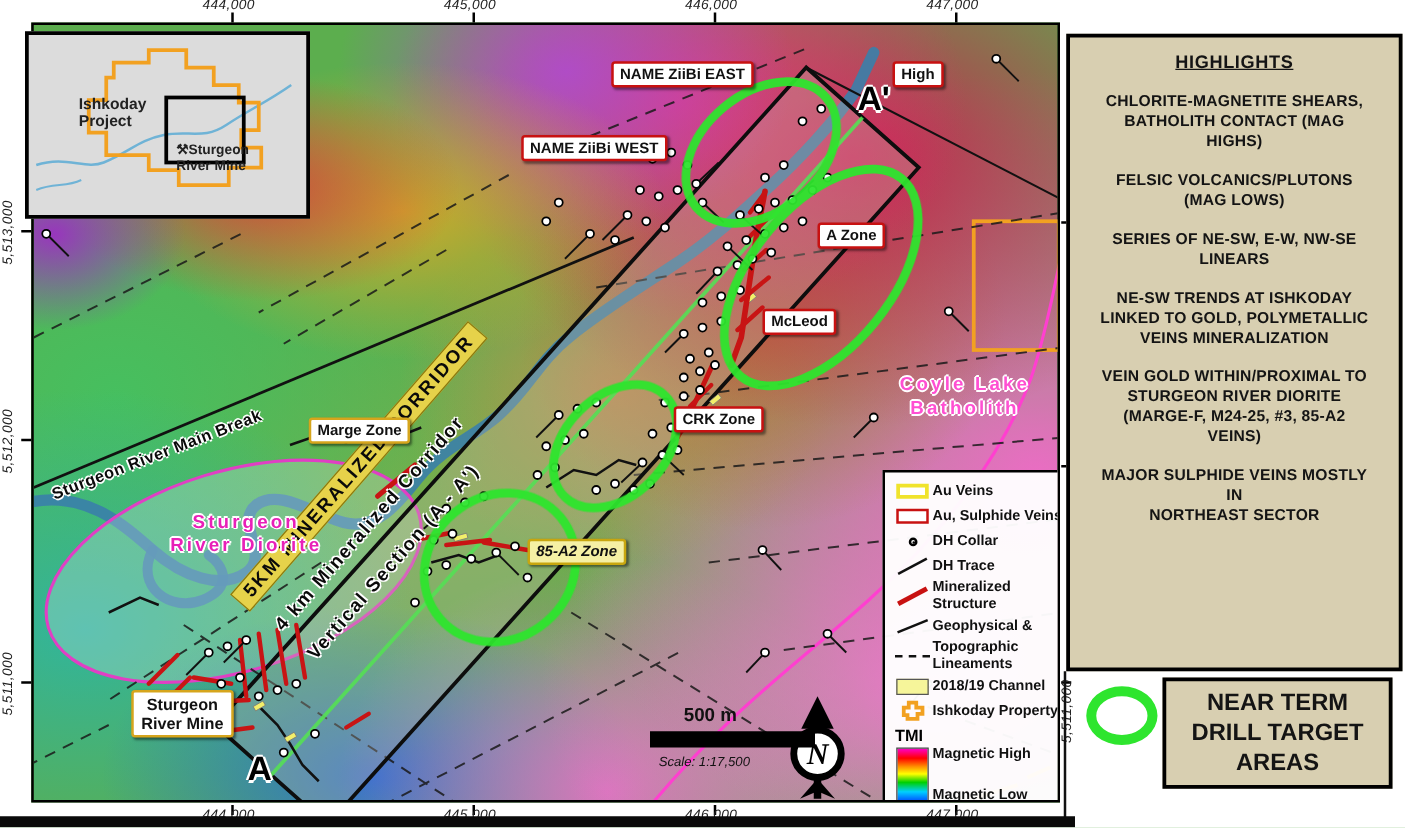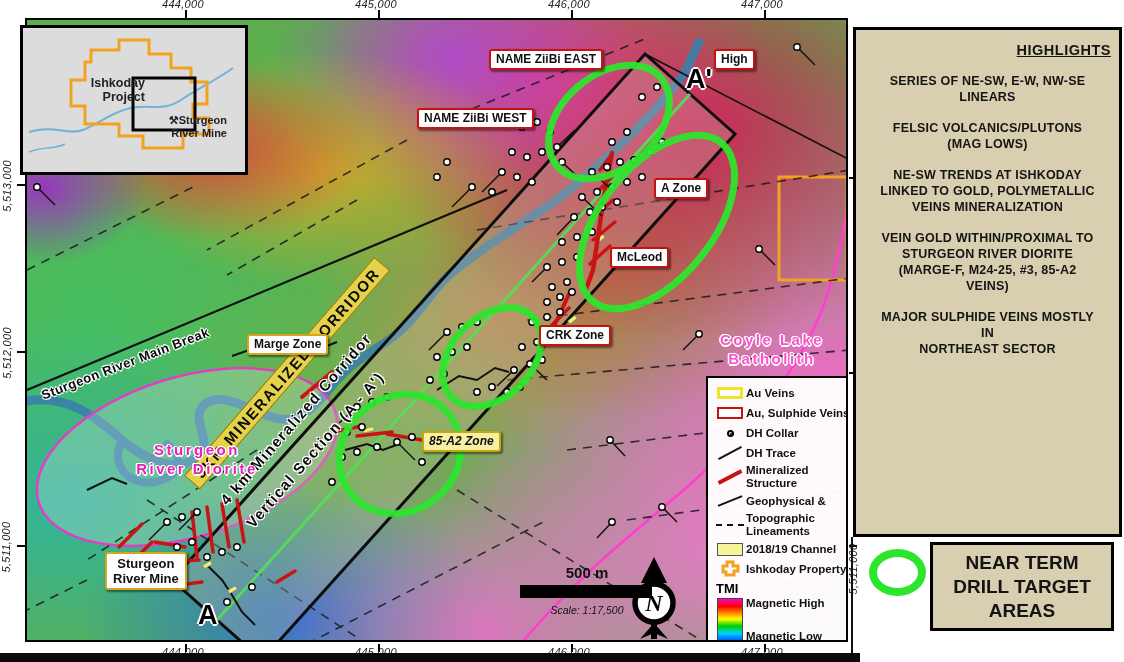--- a/index.html
+++ b/index.html
@@ -50,40 +50,39 @@
   .zlbl.ylw  { background:#f5f0a4; border-color:#c8a60f;font-style:italic; }
   .zlbl.two  { white-space:pre-line; text-align:center; line-height:15px; padding:2px 6px; }
   .bigletter {
     position:absolute; z-index:32; font-weight:bold; font-size:27px; color:#000;
     text-shadow:-2px 0 #fff, 2px 0 #fff, 0 -2px #fff, 0 2px #fff, -1px -1px #fff, 1px 1px #fff;
   }
   .pinktxt {
     position:absolute; z-index:28; font-weight:bold; text-align:center; white-space:pre-line;
     letter-spacing:2.5px; line-height:19px; font-size:15px;
     text-shadow:-1.5px 0 #fff, 1.5px 0 #fff, 0 -1.5px #fff, 0 1.5px #fff, 1px 1px #fff, -1px -1px #fff;
-    margin-top:32px;
   }
   .rotlbl {
     position:absolute; z-index:26; font-weight:bold; color:#0a0a0a; white-space:nowrap;
     transform-origin:0 50%;
     text-shadow:-1.5px 0 #fff, 1.5px 0 #fff, 0 -1.5px #fff, 0 1.5px #fff;
   }
   .corr5 {
     background:#e6d24a; border:1px solid #8a7a10; padding:1px 8px;
     text-shadow:none; letter-spacing:2px; font-size:15px;
   }
   .corr4, .vsec { letter-spacing:1.5px; font-size:15px; }
   .mainbreak { font-size:13px; letter-spacing:.5px; }
 
   
   #inset {
     position:absolute; left:20px; top:25px; width:228px; height:150px;
     background:#dcdcdc; border:3px solid #000; z-index:40;
   }
-  #inset .ilabel { position:absolute; font-weight:bold; color:#222; text-align:right; }
+  #inset .ilabel { position:absolute; font-weight:bold; color:#222; text-align:left; }
 
   
   #legend {
     position:absolute; left:679px; top:356px; width:154px;
     background:rgba(255,255,255,.96); border:2px solid #000; z-index:35;
     padding:5px 4px 6px 6px;
   }
   .lrow { display:flex; align-items:center; min-height:20px; }
   .lico { width:32px; flex:0 0 32px; display:flex; align-items:center; justify-content:center; }
   .ltxt { font-weight:bold; font-size:11.5px; color:#111; line-height:13px; }
@@ -96,31 +95,31 @@
   .lnln { width:26px; height:2px; background:#111; transform:rotate(-28deg); }
   .lnred { width:26px; height:4px; background:#c81111; transform:rotate(-28deg); }
   .lnthin { width:26px; height:1.6px; background:#111; transform:rotate(-22deg); }
   .lndash { width:28px; border-top:2.5px dashed #111; }
   .tmi { font-weight:bold; font-size:13px; margin:2px 0 0 2px; }
   .tmibar { width:26px; height:44px; border:1px solid #444;
     background:linear-gradient(180deg,#ff00c8 0%,#ff0000 18%,#ff9000 34%,#ffff00 48%,#00d000 64%,#00d0ff 82%,#0050ff 100%); }
   .tmilabels { display:flex; flex-direction:column; justify-content:space-between; height:48px; padding:1px 0; }
 
   
-  .scaletxt { position:absolute; z-index:30; color:#111; text-align:center; white-space:nowrap; }
+  .scaletxt { position:absolute; z-index:30; color:#111; text-align:left; white-space:nowrap; }
 
   
   #sidebar {
     position:absolute; left:853px; top:27px; width:269px; height:510px;
     background:#d8cfb1; border:3px solid #000; z-index:50;
     padding:12px 8px 8px 8px; text-align:center; color:#141414;
   }
   #sidebar h1 {
     font-size:14.5px; letter-spacing:.5px; text-decoration:underline;
-    margin-bottom:15px; font-weight:bold;text-align:right;
+    margin-bottom:15px; font-weight:bold;
   }
   #sidebar p {
     font-weight:bold; font-size:12.5px; line-height:16px; margin-bottom:15px;
     white-space:pre-line; letter-spacing:.2px;
   }
   #targetbox {
     position:absolute; left:930px; top:542px; width:184px; height:89px;
     background:#d8cfb1; border:3px solid #000; z-index:50;
     display:flex; align-items:center; justify-content:center; text-align:center;
     font-weight:bold; font-size:19px; line-height:24px; color:#141414; white-space:pre-line;
@@ -505,24 +504,27 @@
       <rect x="110" y="50" width="62" height="52" fill="none" stroke="#000" stroke-width="3"></rect>
     </svg>
     <div class="ilabel" style="left:40px; top:48px; width:82px; font-size:12.5px;">Ishkoday Project</div>
     <div class="ilabel" style="left:118px; top:86px; width:86px; font-size:11px; line-height:13px;">
       <span>⚒</span><span>Sturgeon River Mine</span>
     </div>
   </div>
 
   <div id="sidebar">
     <h1>HIGHLIGHTS</h1>
+    <p>CHLORITE-MAGNETITE SHEARS,
+BATHOLITH CONTACT (MAG
+HIGHS)</p>
+    <p>FELSIC VOLCANICS/PLUTONS
+(MAG LOWS)</p>
     <p>SERIES OF NE-SW, E-W, NW-SE
 LINEARS</p>
-    <p>FELSIC VOLCANICS/PLUTONS
-(MAG LOWS)</p>
     <p>NE-SW TRENDS AT ISHKODAY
 LINKED TO GOLD, POLYMETALLIC
 VEINS MINERALIZATION</p>
     <p>VEIN GOLD WITHIN/PROXIMAL TO
 STURGEON RIVER DIORITE
 (MARGE-F, M24-25, #3, 85-A2
 VEINS)</p>
     <p>MAJOR SULPHIDE VEINS MOSTLY
 IN
 NORTHEAST SECTOR</p>

